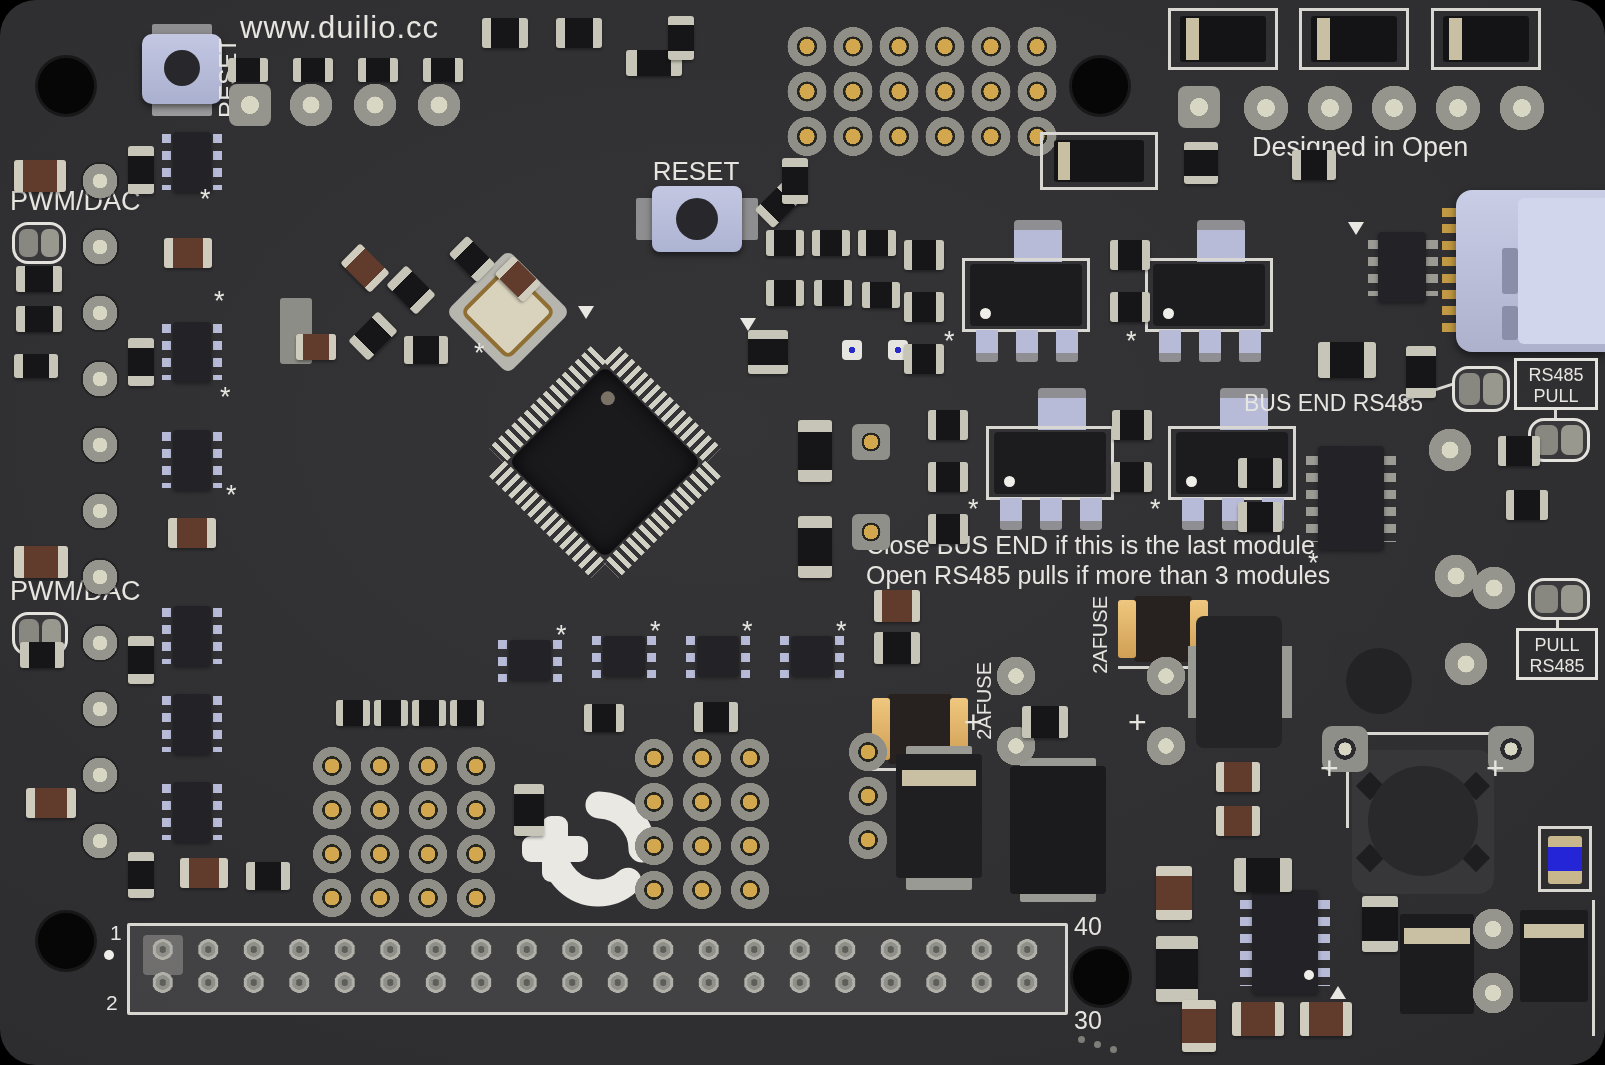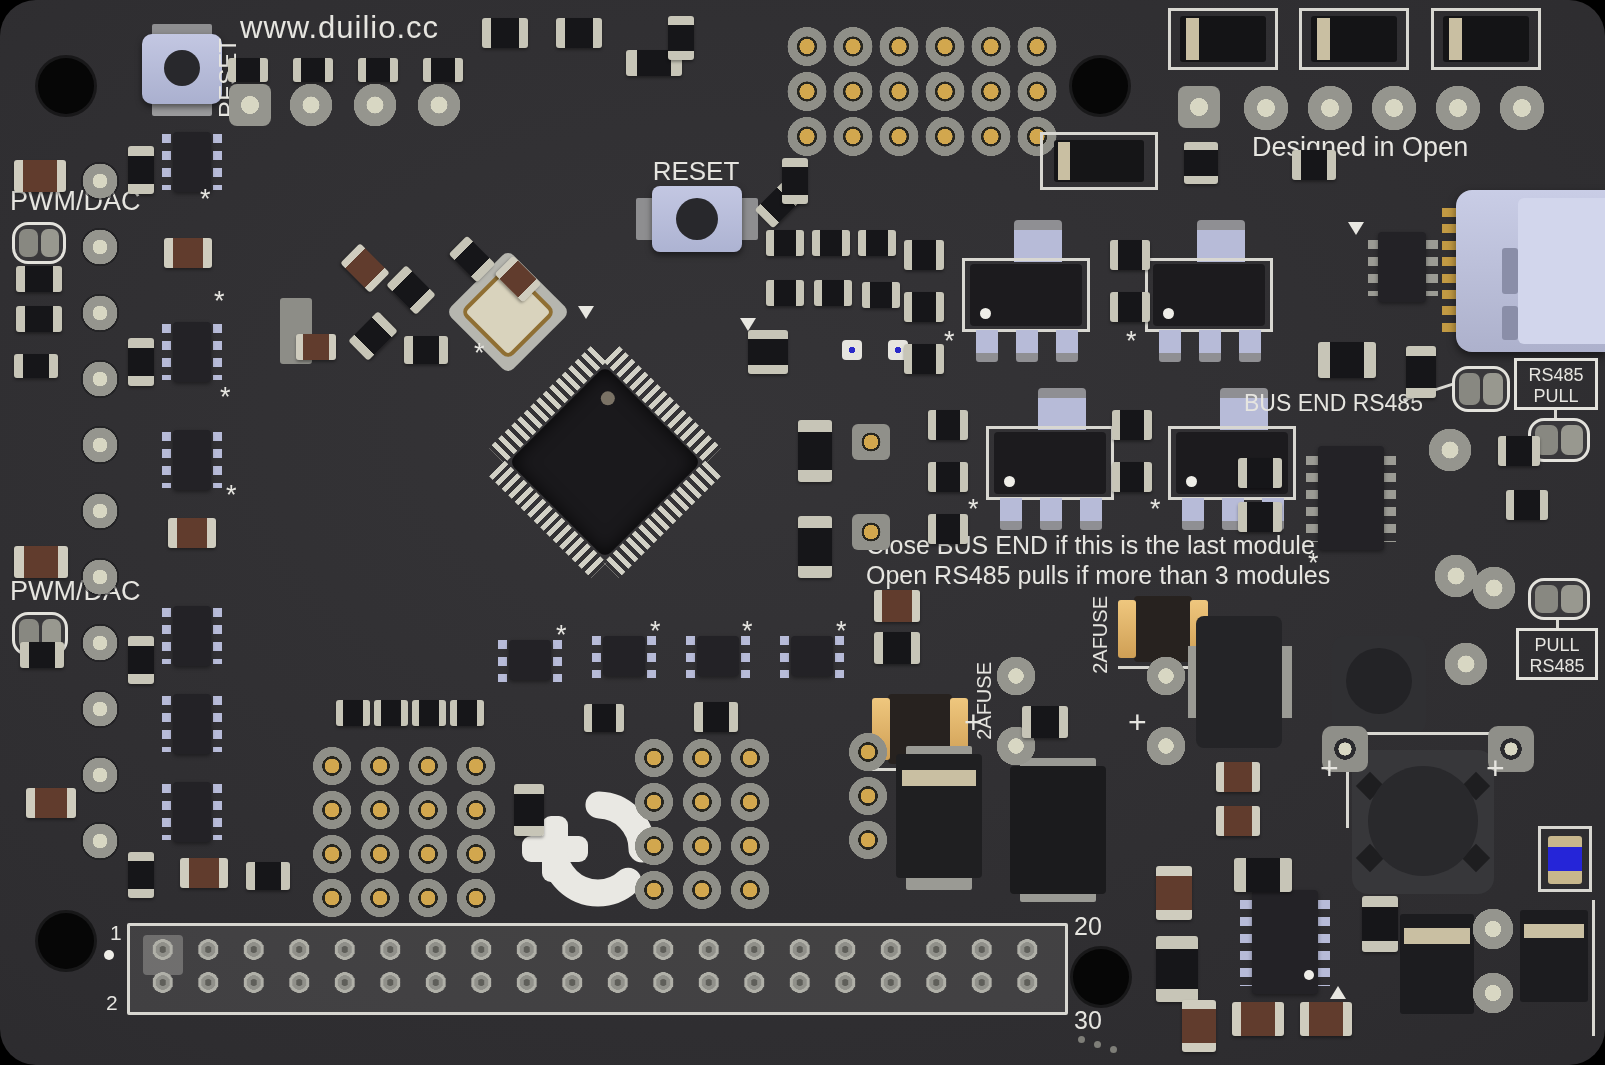--- a/index.html
+++ b/index.html
@@ -279,21 +279,21 @@
   <div class="a fcap" style="left:1118px;top:600px;width:18px;height:58px"></div>
   <div class="a fcap" style="left:1190px;top:600px;width:18px;height:58px"></div>
   <div class="a wline" style="left:1118px;top:666px;width:92px;height:3px"></div>
   <b class="a lbl vt" style="left:1090px;top:596px;font-size:20px">2AFUSE</b>
 
   <div class="a ol" style="left:127px;top:923px;width:941px;height:92px;background:rgba(170,170,162,.16);border-radius:2px"></div>
   <div class="a" style="left:143px;top:935px;width:40px;height:40px;background:rgba(220,220,212,.30);border-radius:4px"></div>
   <div class="a hdrgrid" style="left:140px;top:933px;width:910px;height:66px;background-size:45.5px 33px"></div>
   <b class="a lbl" style="left:110px;top:922px;font-size:21px">1</b>
   <b class="a lbl" style="left:106px;top:992px;font-size:21px">2</b>
-  <b class="a lbl" style="left:1074px;top:914px;font-size:25px">20</b>
+  <b class="a lbl" style="left:1074px;top:914px;font-size:25px">40</b>
   <b class="a lbl" style="left:1074px;top:1008px;font-size:25px">30</b>
   <div class="a dotw" style="left:104px;top:950px;width:10px;height:10px"></div>
   <div class="a" style="left:1078px;top:1036px;width:7px;height:7px;border-radius:50%;background:#7e7e78"></div>
   <div class="a" style="left:1094px;top:1041px;width:7px;height:7px;border-radius:50%;background:#7e7e78"></div>
   <div class="a" style="left:1110px;top:1046px;width:7px;height:7px;border-radius:50%;background:#7e7e78"></div>
 
   <div class="a gpgrid" style="left:308px;top:744px;width:192px;height:176px;background-size:48px 44px"></div>
   <div class="a gpgrid" style="left:630px;top:736px;width:144px;height:176px;background-size:48px 44px"></div>
   <div class="a gpgrid" style="left:846px;top:730px;width:44px;height:132px;background-size:44px 44px"></div>
 

